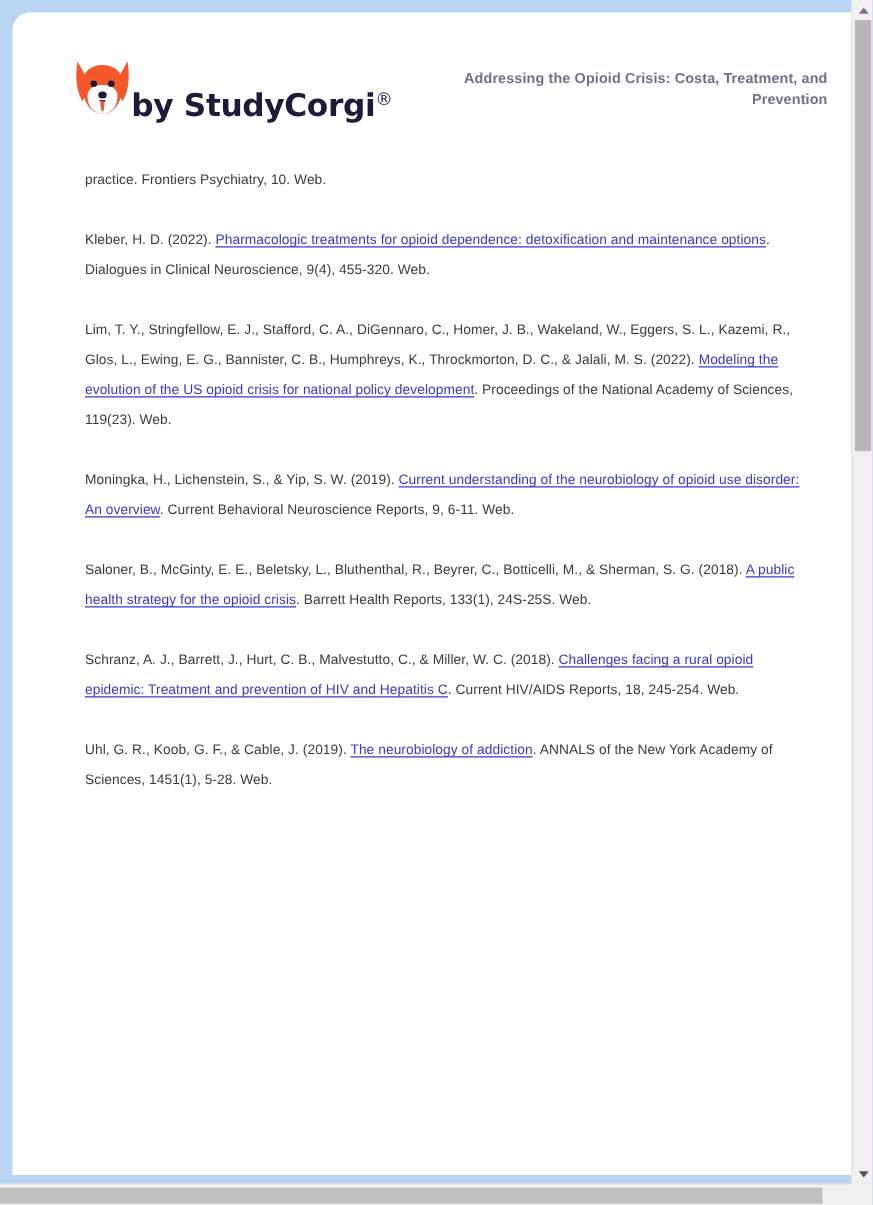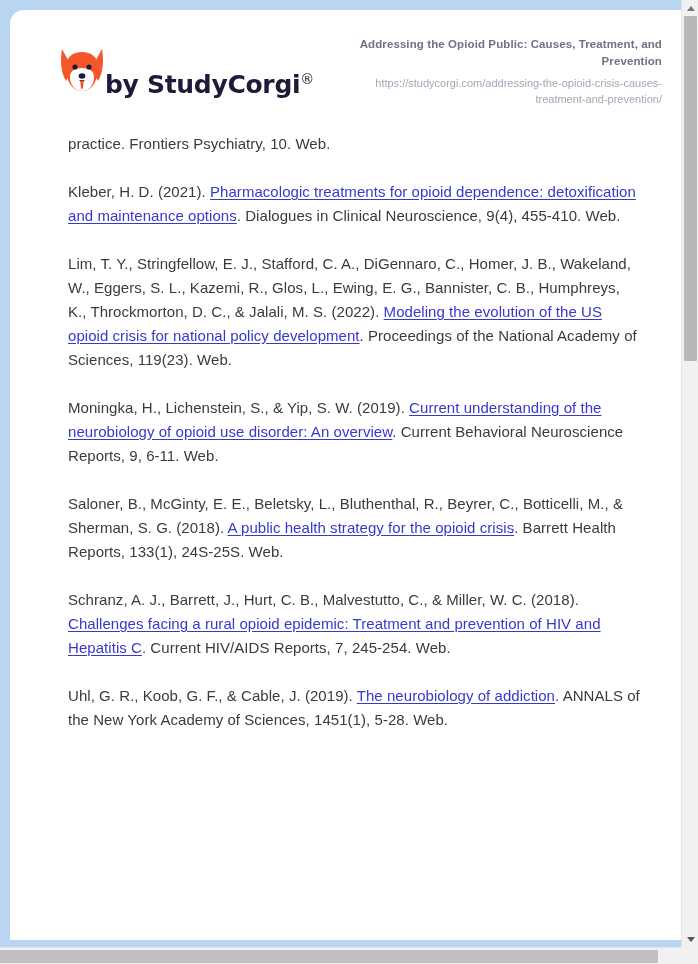--- a/index.html
+++ b/index.html
@@ -82,21 +82,21 @@
     margin-top: 5px;
     word-break: break-word;
   }
 
   
   .doc-body {
     padding: 0 40px 0 58px;
   }
 
   .ref {
-    font-size: 15px;
+    font-size: 11px;
     line-height: 24px;
     color: #3b3b3b;
     margin: 0 0 24px 0;
     text-align: left;
     letter-spacing: 0.05px;
   }
   .ref:last-child { margin-bottom: 0; }
 
   .ref a,
   .ref .lnk {
@@ -186,33 +186,32 @@
           <circle cx="16" cy="20" r="2.6" fill="#1c1b3a"></circle>
           <circle cx="30" cy="20" r="2.6" fill="#1c1b3a"></circle>
           <ellipse cx="23" cy="29" rx="3.4" ry="2.8" fill="#1c1b3a"></ellipse>
           <path d="M20.4 33 C21.4 36 24.6 36 25.6 33 Z" fill="#1c1b3a"></path>
           <path d="M21.2 33.5 L24.8 33.5 L24 41 C23.6 42.4 22.4 42.4 22 41 Z" fill="#f4572a"></path>
         </svg>
         <div class="brand-text"><span>by StudyCorgi</span><span class="brand-reg">®</span></div>
       </div>
 
       <div class="header-meta">
-        <div class="header-title">Addressing the Opioid Public: Causes, Treatment, and Prevention</div>
-        <div class="header-url">https://studycorgi.com/addressing-the-opioid-crisis-causes-treatment-and-prevention/</div>
+        <div class="header-title">Addressing the Opioid Crisis: Costa, Treatment, and Prevention</div>
       </div>
 
     </div>
 
     <div class="doc-body" id="refs">
         <p class="ref"><span>practice. </span><span>Frontiers Psychiatry, 10</span><span>. Web.</span></p>
-        <p class="ref"><span>Kleber, H. D. (2021). </span><span class="lnk">Pharmacologic treatments for opioid dependence: detoxification and maintenance options</span><span>. </span><span class="it">Dialogues in Clinical Neuroscience, 9</span><span>(4), 455-410. Web.</span></p>
+        <p class="ref"><span>Kleber, H. D. (2022). </span><span class="lnk">Pharmacologic treatments for opioid dependence: detoxification and maintenance options</span><span>. </span><span class="it">Dialogues in Clinical Neuroscience, 9</span><span>(4), 455-320. Web.</span></p>
         <p class="ref"><span>Lim, T. Y., Stringfellow, E. J., Stafford, C. A., DiGennaro, C., Homer, J. B., Wakeland, W., Eggers, S. L., Kazemi, R., Glos, L., Ewing, E. G., Bannister, C. B., Humphreys, K., Throckmorton, D. C., &amp; Jalali, M. S. (2022). </span><span class="lnk">Modeling the evolution of the US opioid crisis for national policy development</span><span>. </span><span class="it">Proceedings of the National Academy of Sciences, 119</span><span>(23). Web.</span></p>
         <p class="ref"><span>Moningka, H., Lichenstein, S., &amp; Yip, S. W. (2019). </span><span class="lnk">Current understanding of the neurobiology of opioid use disorder: An overview</span><span>. </span><span class="it">Current Behavioral Neuroscience Reports, 9</span><span>, 6-11. Web.</span></p>
         <p class="ref"><span>Saloner, B., McGinty, E. E., Beletsky, L., Bluthenthal, R., Beyrer, C., Botticelli, M., &amp; Sherman, S. G. (2018). </span><span class="lnk">A public health strategy for the opioid crisis</span><span>. Barrett </span><span class="it">Health Reports, 133</span><span>(1), 24S-25S. Web.</span></p>
-        <p class="ref"><span>Schranz, A. J., Barrett, J., Hurt, C. B., Malvestutto, C., &amp; Miller, W. C. (2018). </span><span class="lnk">Challenges facing a rural opioid epidemic: Treatment and prevention of HIV and Hepatitis C</span><span>. </span><span class="it">Current HIV/AIDS Reports, 7</span><span>, 245-254. Web.</span></p>
+        <p class="ref"><span>Schranz, A. J., Barrett, J., Hurt, C. B., Malvestutto, C., &amp; Miller, W. C. (2018). </span><span class="lnk">Challenges facing a rural opioid epidemic: Treatment and prevention of HIV and Hepatitis C</span><span>. </span><span class="it">Current HIV/AIDS Reports, 18</span><span>, 245-254. Web.</span></p>
         <p class="ref"><span>Uhl, G. R., Koob, G. F., &amp; Cable, J. (2019). </span><span class="lnk">The neurobiology of addiction</span><span>. </span><span class="it">ANNALS of the New York Academy of Sciences, 1451</span><span>(1), 5-28. Web.</span></p>
       </div>
 
   </div>
 
   <div class="vscroll">
     <div class="arrow up">
         <div class="tri up"></div>
       </div>
     <div class="thumb"></div>

